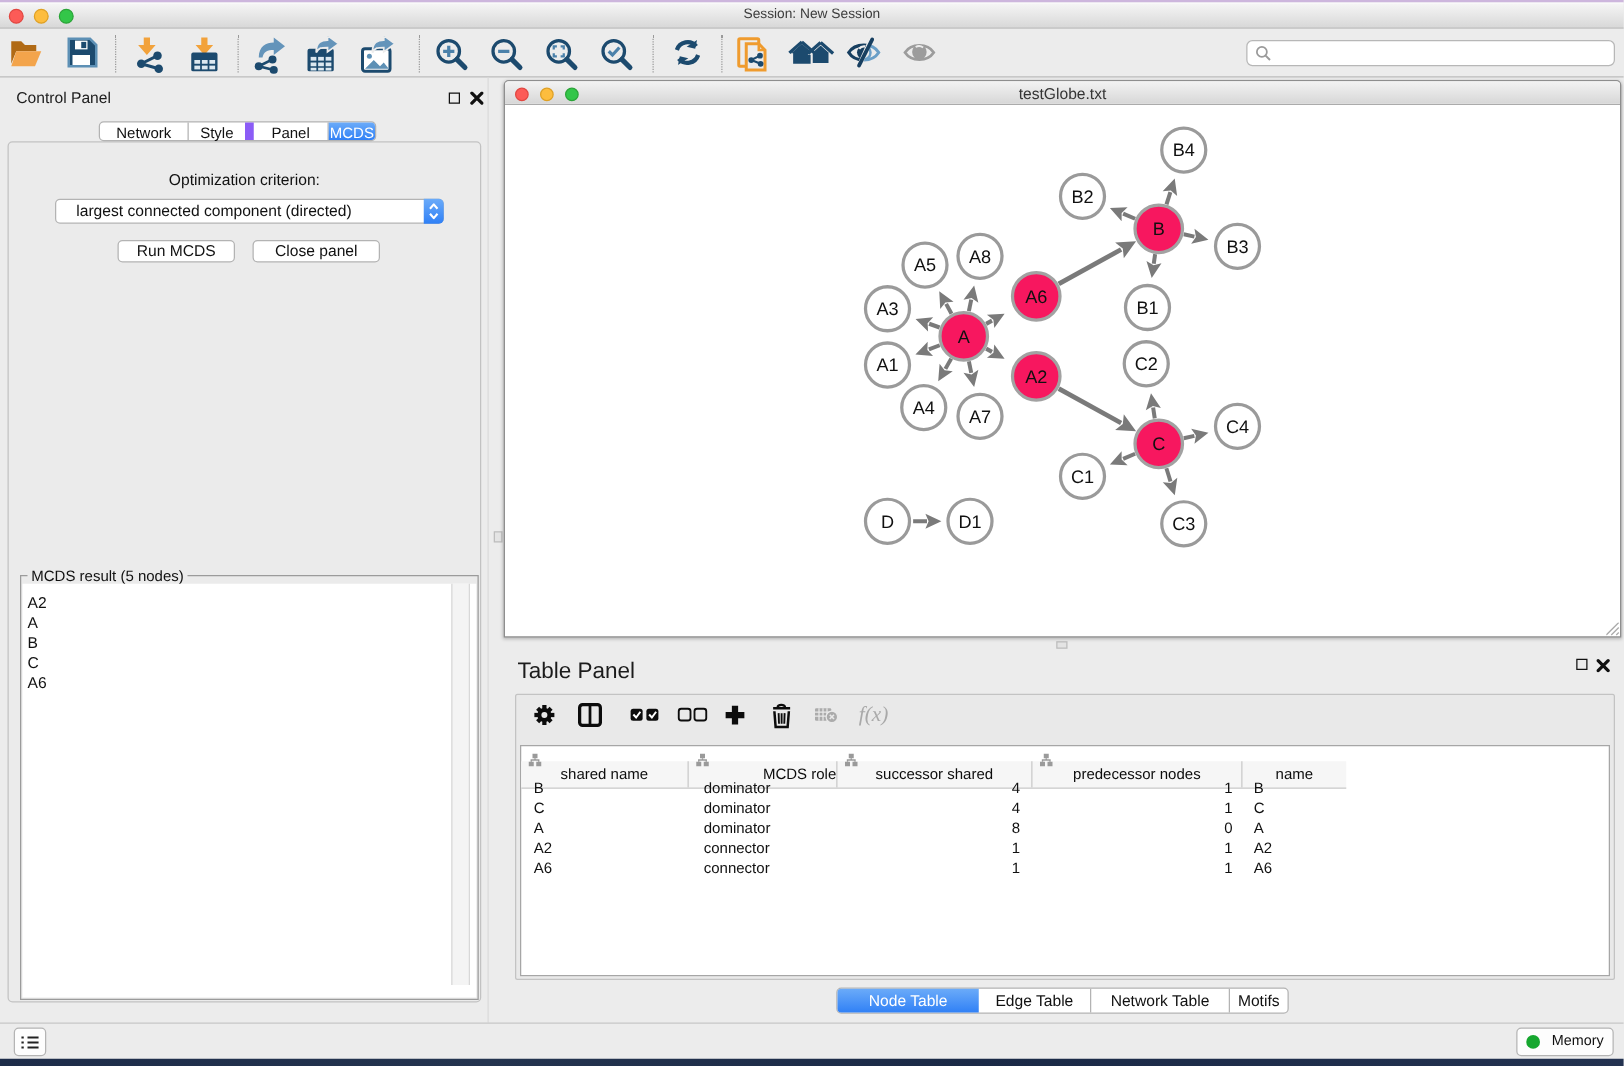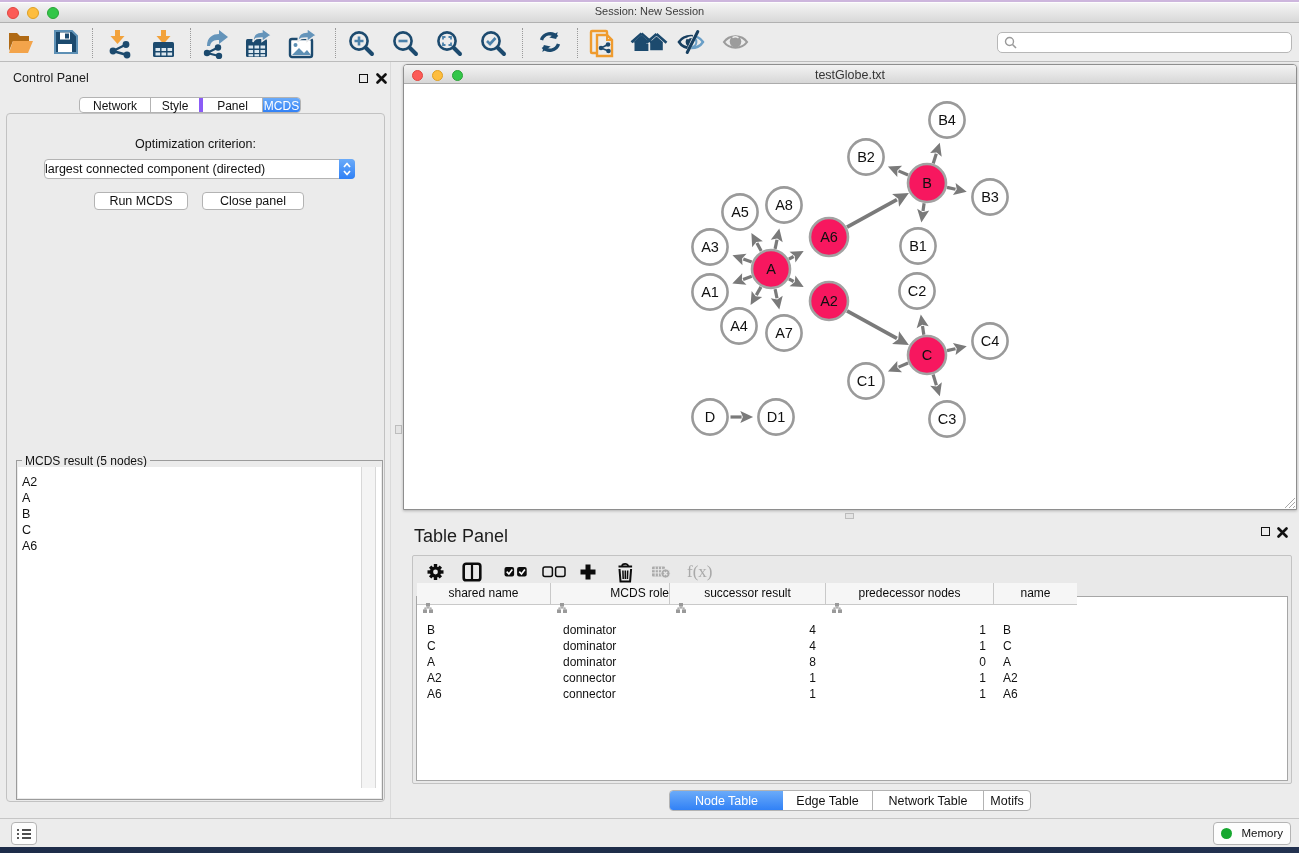--- a/index.html
+++ b/index.html
@@ -181,28 +181,28 @@
 <div class="abs" style="left:13px;top:71px;font-size:12.5px;color:#1c1c1c">Control Panel</div>
 <div class="abs" style="left:359px;top:74px;width:9px;height:9px;border:1.6px solid #111"></div>
 <svg class="abs" style="left:376px;top:73px" width="11" height="11">
     <path d="M1.5,1.5 L9.5,9.5 M9.5,1.5 L1.5,9.5" stroke="#111" stroke-width="2.6" stroke-linecap="round"></path>
   </svg>
 
 <div class="abs" style="left:6px;top:113px;width:379px;height:689px;border:1px solid #c2c2c2;border-radius:4px;background:#ebebeb"></div>
 
 <div class="abs" style="left:79px;top:97px;width:222px;height:16px;display:flex;font-size:12px;text-align:center;border:1px solid #b3b3b3;border-radius:4px;background:#fff;line-height:16px">
  <div style="width:71px;border-right:1px solid #b3b3b3;color:#111">Network</div>
- <div style="width:52px;border-right:4px solid #8b5cf6;color:#111">Style</div>
+ <div style="width:52px;border-right:7px solid #8b5cf6;color:#111">Style</div>
  <div style="width:60px;border-right:1px solid #b3b3b3;color:#111">Panel</div>
  <div style="flex:1;background:linear-gradient(#6babf9,#3181f6);color:#fff;border-radius:0 3px 3px 0">MCDS</div>
 </div>
 
 <div class="abs" style="left:0;top:137px;width:391px;text-align:center;font-size:12.5px;color:#111">Optimization criterion:</div>
 
-<div class="abs" style="left:44px;top:159px;width:311px;height:20px;background:#fff;border:1px solid #b3b3b3;border-radius:4px;font-size:12.5px;color:#111;line-height:19px;padding-left:0">largest connected component (directed)</div>
+<div class="abs" style="left:44px;top:159px;width:311px;height:20px;background:#fff;border:1px solid #b3b3b3;border-radius:4px;font-size:12.5px;color:#111;line-height:19px;padding-left:16px">largest connected component (directed)</div>
 <div class="abs" style="left:339px;top:159px;width:16px;height:20px;background:linear-gradient(#6babf9,#2f80f6);border-radius:0 4px 4px 0"></div>
 <svg class="abs" style="left:342px;top:162px" width="11" height="14">
     <path d="M2,5 L5,1.5 L8,5 M2,9 L5,12.5 L8,9" fill="none" stroke="#fff" stroke-width="1.7" stroke-linejoin="round"></path>
   </svg>
 
 <div class="abs" style="left:94px;top:192px;width:94px;height:18px;background:#fff;border:1px solid #b3b3b3;border-radius:4px;font-size:12.5px;color:#111;line-height:17px;text-align:center">Run MCDS</div>
 <div class="abs" style="left:202px;top:192px;width:102px;height:18px;background:#fff;border:1px solid #b3b3b3;border-radius:4px;font-size:12.5px;color:#111;line-height:17px;text-align:center">Close panel</div>
 
 <div class="abs" style="left:16px;top:460px;width:367px;height:340px;border:1px solid #9b9b9b"></div>
 <div class="abs" style="left:22px;top:454px;background:#ebebeb;padding:0 3px;font-size:12px;color:#111">MCDS result (5 nodes)</div>
@@ -360,27 +360,27 @@
         <line x1="0" y1="3.2" x2="13" y2="3.2"></line>
         <line x1="0" y1="6.4" x2="13" y2="6.4"></line>
         <line x1="3.2" y1="0" x2="3.2" y2="10"></line>
         <line x1="6.4" y1="0" x2="6.4" y2="10"></line>
         <line x1="9.6" y1="0" x2="9.6" y2="10"></line>
       </g>
   <circle cx="13.5" cy="7" r="4.6" stroke="#e9e9e9" stroke-width="1"></circle>
   <path d="M11.8,5.3 l3.4,3.4 M15.2,5.3 l-3.4,3.4" stroke="#e9e9e9" stroke-width="1.3"></path>
  </g>
 </svg>
-<div class="abs" style="left:687px;top:562px;width:40px;font-size:17px;font-family:'Liberation Serif',serif;color:#a9a9a9">f(x)</div>
+<div class="abs" style="left:687px;top:562px;width:40px;font-size:17px;font-family:'Liberation Serif',serif;font-style:italic;color:#a9a9a9">f(x)</div>
 
 <div class="abs" style="left:416px;top:596px;width:872px;height:185px;background:#fff;border:1px solid #a6a6a6"></div>
-<div class="abs" style="left:417px;top:583px;width:660px;height:22px;background:#f6f6f6;border-bottom:1px solid #c9c9c9;display:flex;font-size:12px;color:#0c0c0c">
+<div class="abs" style="left:417px;top:609px;width:660px;height:22px;background:#f6f6f6;border-bottom:1px solid #c9c9c9;display:flex;font-size:12px;color:#0c0c0c">
  <div style="width:134px;border-right:1px solid #c9c9c9;position:relative;text-align:center;line-height:21px">shared name</div>
  <div style="width:119px;border-right:1px solid #c9c9c9;text-align:right;line-height:21px">MCDS role</div>
- <div style="width:156px;border-right:1px solid #c9c9c9;text-align:center;line-height:21px">successor result</div>
+ <div style="width:156px;border-right:1px solid #c9c9c9;text-align:center;line-height:21px">successor shared</div>
  <div style="width:168px;border-right:1px solid #c9c9c9;text-align:center;line-height:21px">predecessor nodes</div>
  <div style="flex:1;text-align:center;line-height:21px">name</div>
 </div>
 
 <svg class="abs" style="left:417px;top:601px" width="660" height="14">
  <g id="tree" transform="translate(6,2)" fill="#9a9a9a" stroke="none">
   <rect x="3" y="0" width="4" height="3.6"></rect>
       <rect x="0" y="6.4" width="4" height="3.6"></rect>
       <rect x="6" y="6.4" width="4" height="3.6"></rect>
   <path d="M5,3.6 v1.4 M2,6.4 v-1.4 h6 v1.4" fill="none" stroke="#9a9a9a" stroke-width="1.1"></path>

